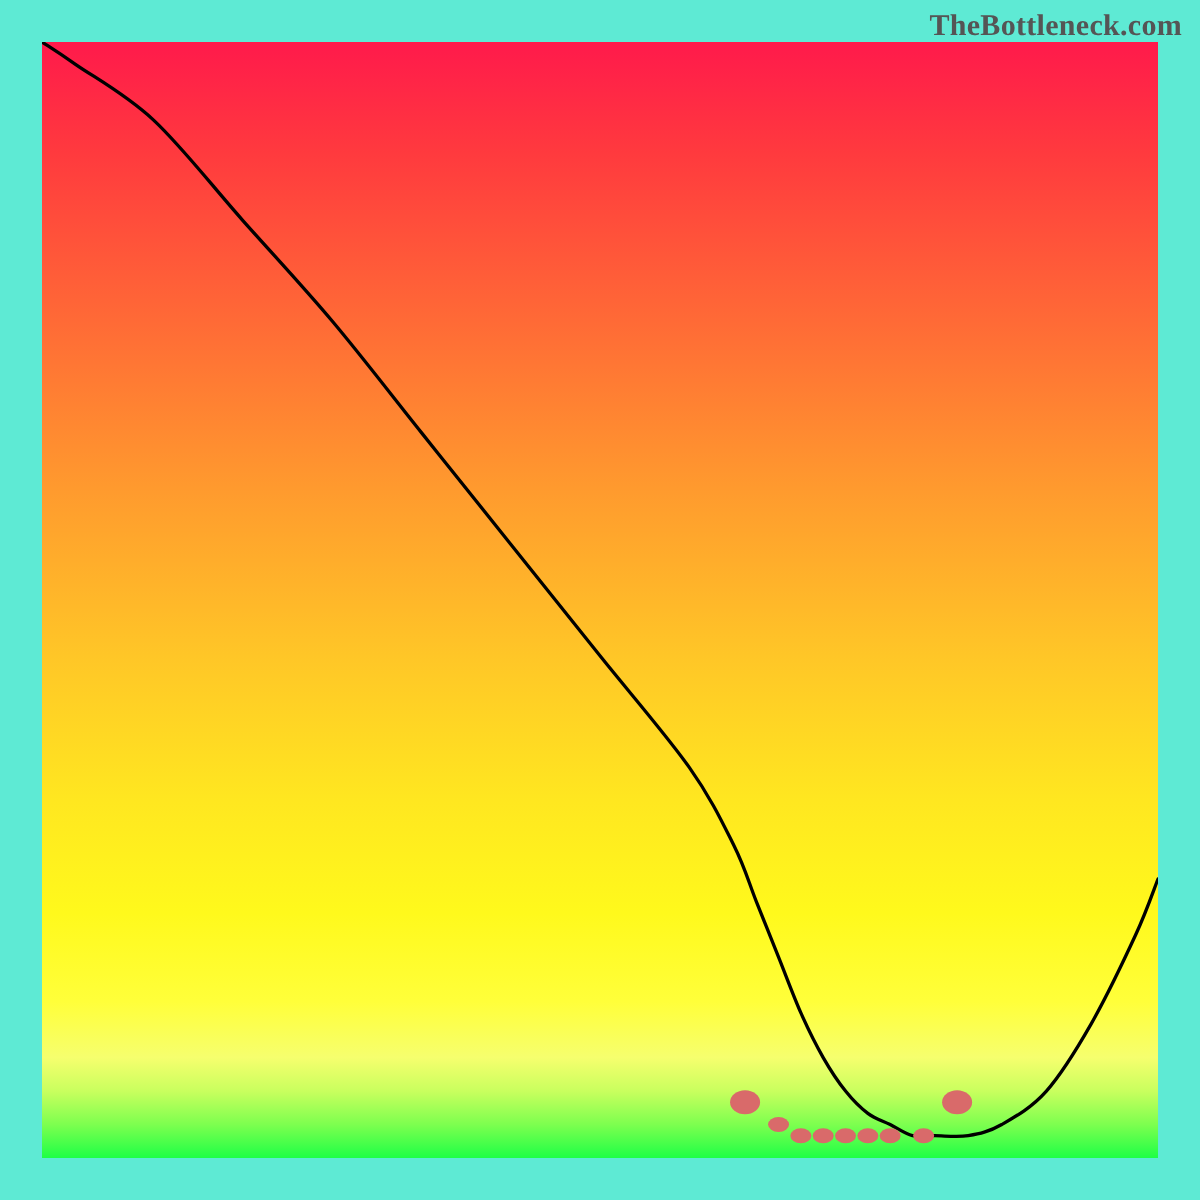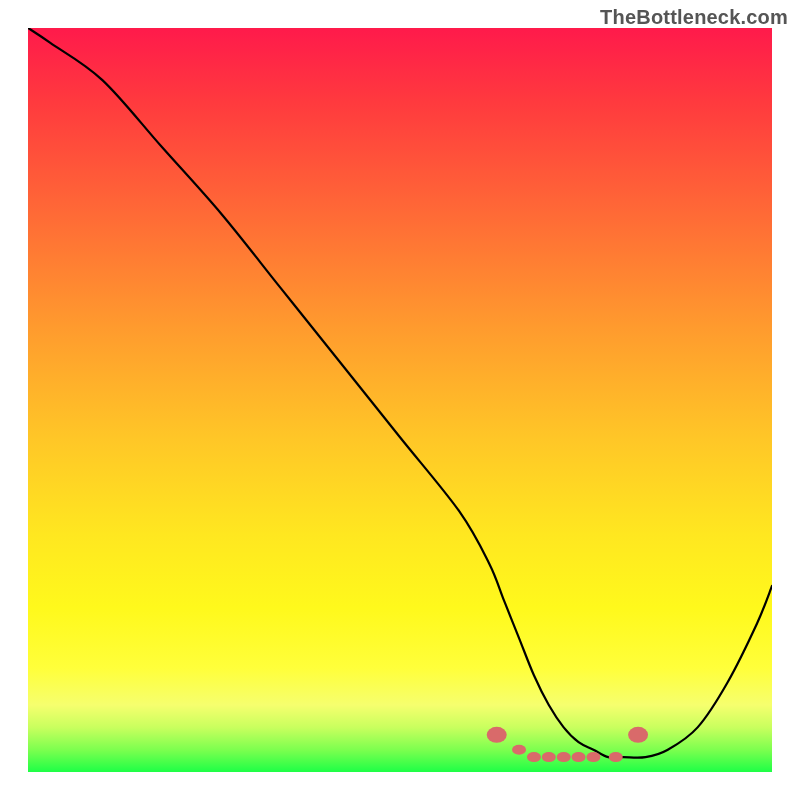--- a/index.html
+++ b/index.html
@@ -8,21 +8,22 @@
     width: 800px;
     height: 800px;
     overflow: hidden;
     background: #000;
     font-family: Arial, Helvetica, sans-serif;
   }
   .frame {
     position: relative;
     width: 800px;
     height: 800px;
-    background: #ffffff;
+    background: #5eead4;
+    font-family: Liberation Serif, serif;
   }
   .plot {
     position: absolute;
     left: 28px;
     top: 28px;
     width: 744px;
     height: 744px;
     background: linear-gradient(
       to bottom,
       #ff1a4b 0%,

